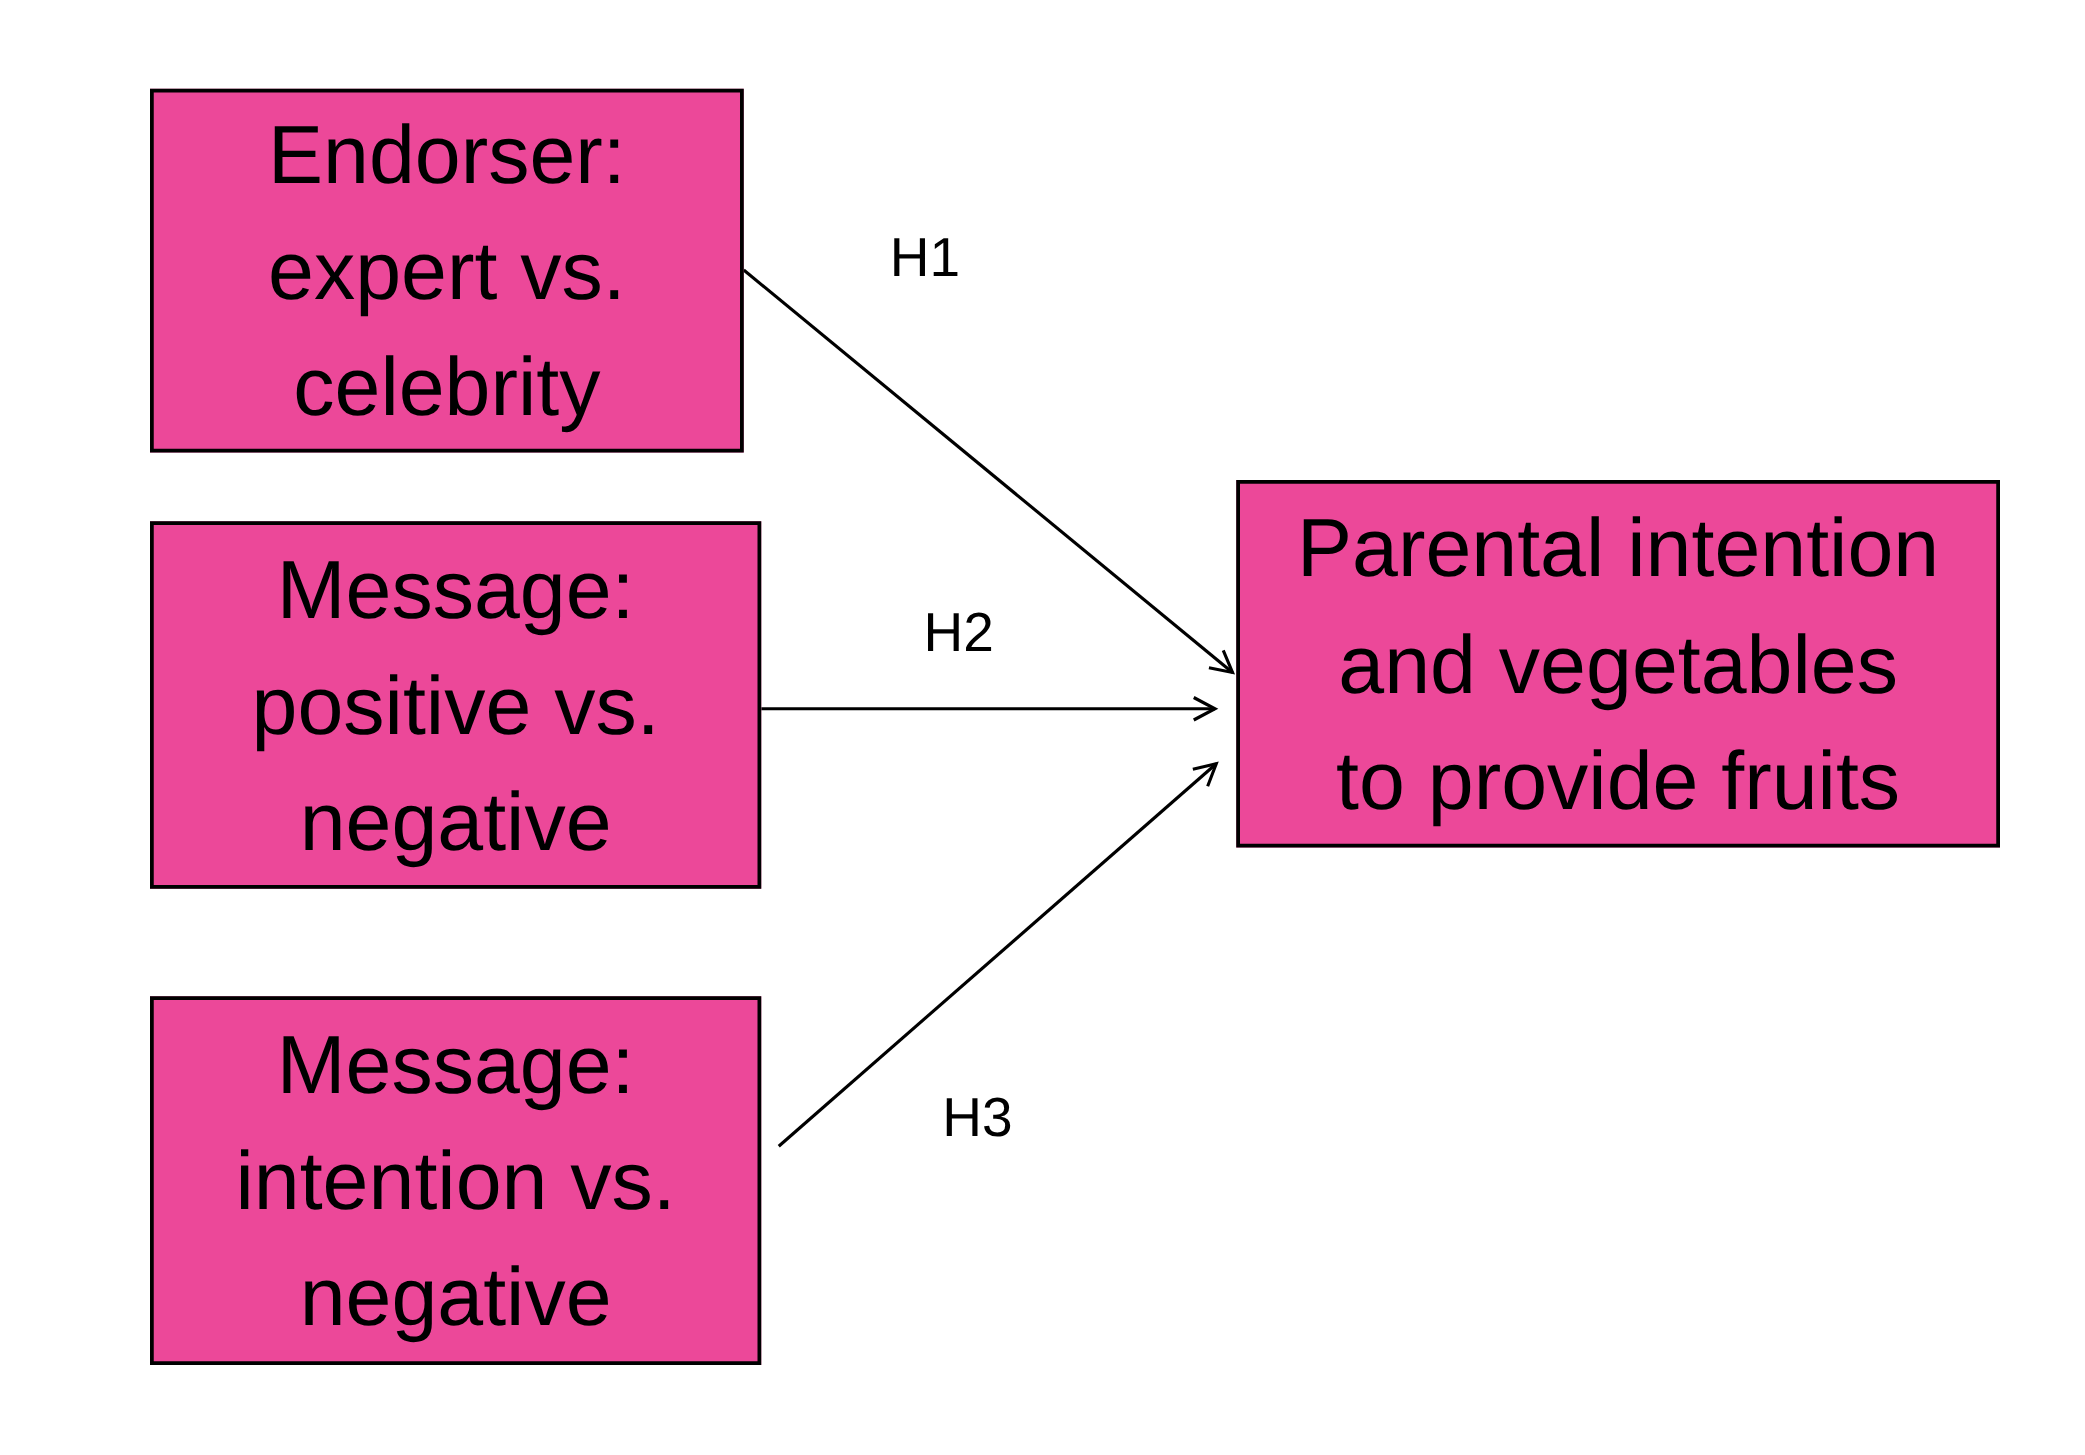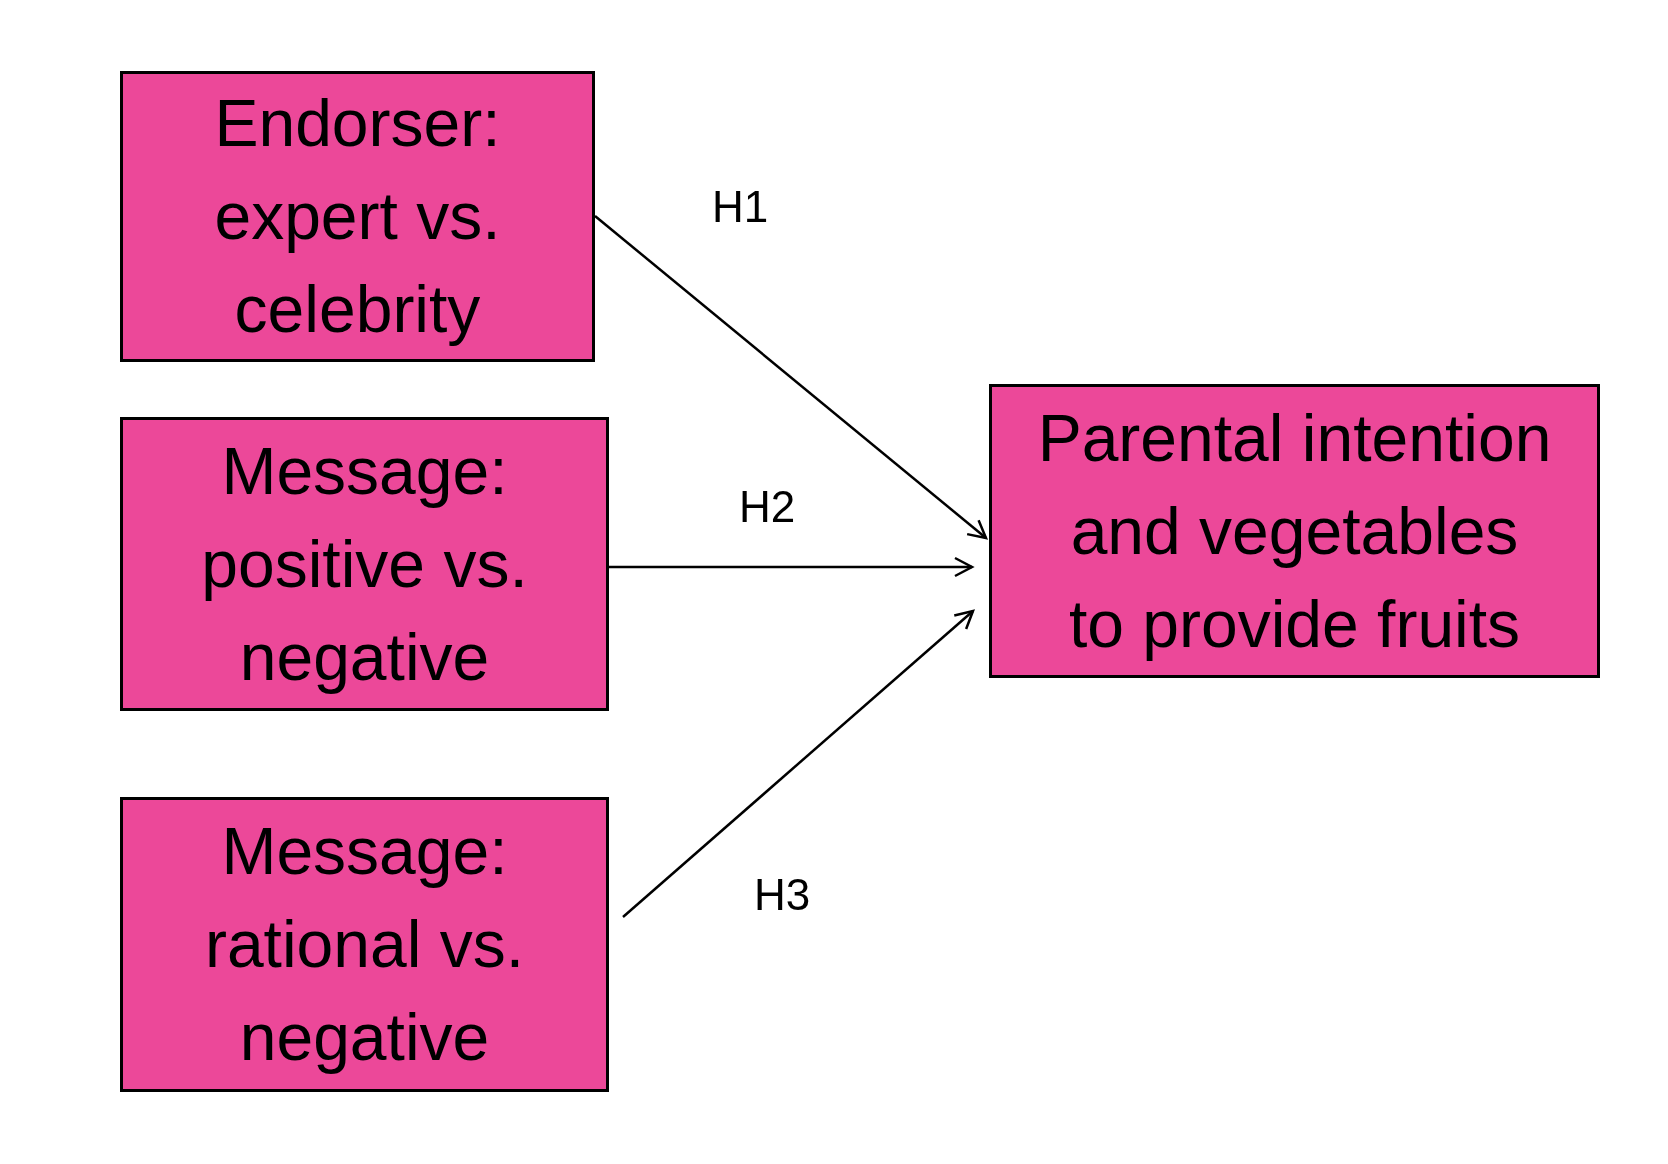--- a/index.html
+++ b/index.html
@@ -86,21 +86,21 @@
   </div>
 
   <div class="node" id="node-message-valence">
     <div class="line">Message:</div>
     <div class="line">positive vs.</div>
     <div class="line">negative</div>
   </div>
 
   <div class="node" id="node-message-appeal">
     <div class="line">Message:</div>
-    <div class="line">rational vs.</div>
+    <div class="line">intention vs.</div>
     <div class="line">negative</div>
   </div>
 
   <div class="node" id="node-outcome">
     <div class="line">Parental intention</div>
     <div class="line">and vegetables</div>
     <div class="line">to provide fruits</div>
   </div>
 
   <div class="edge-label" id="label-h1">H1</div>

